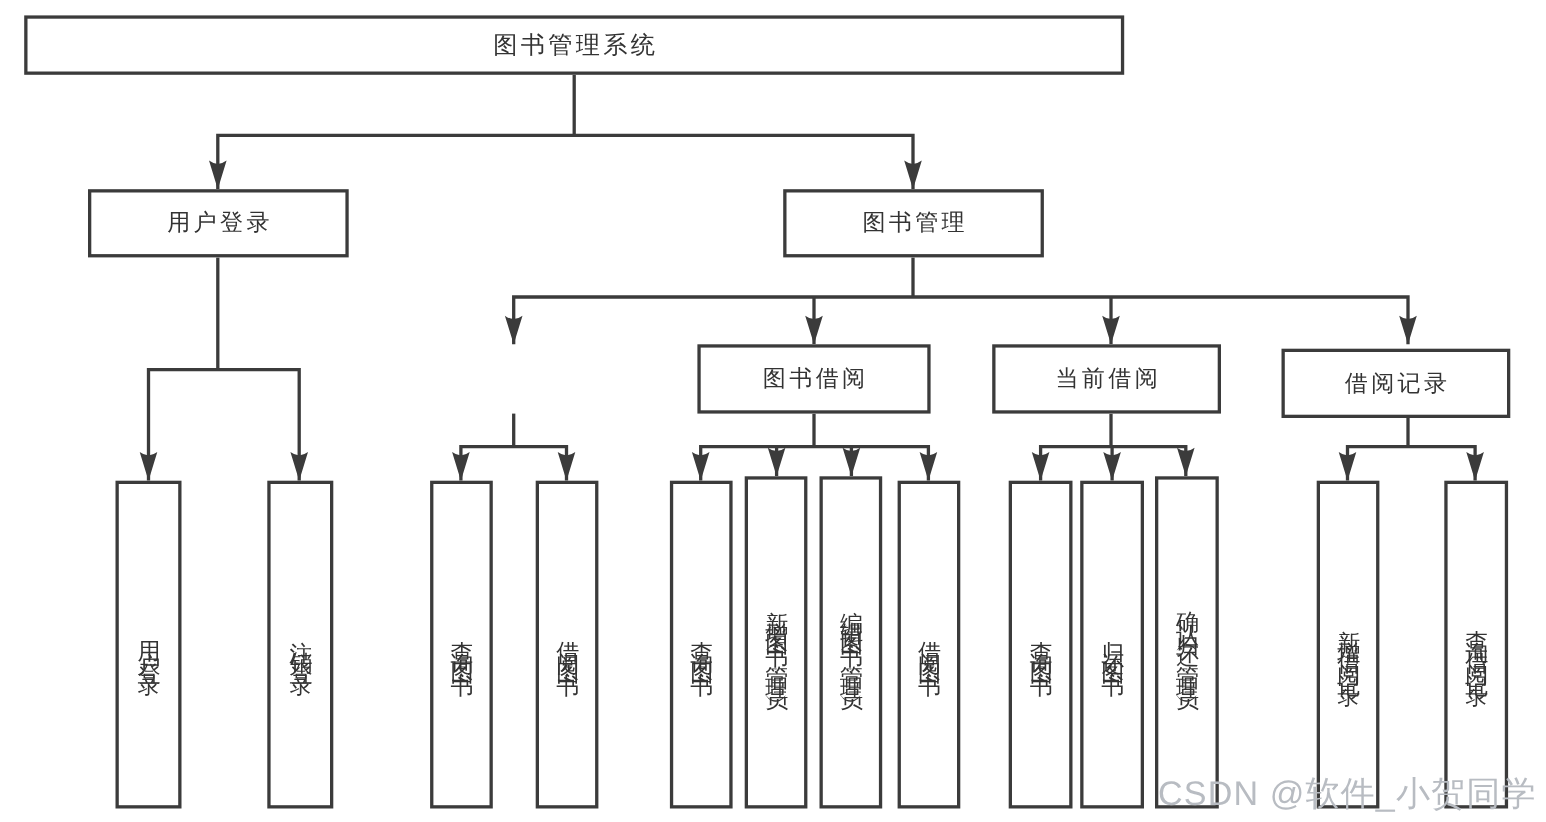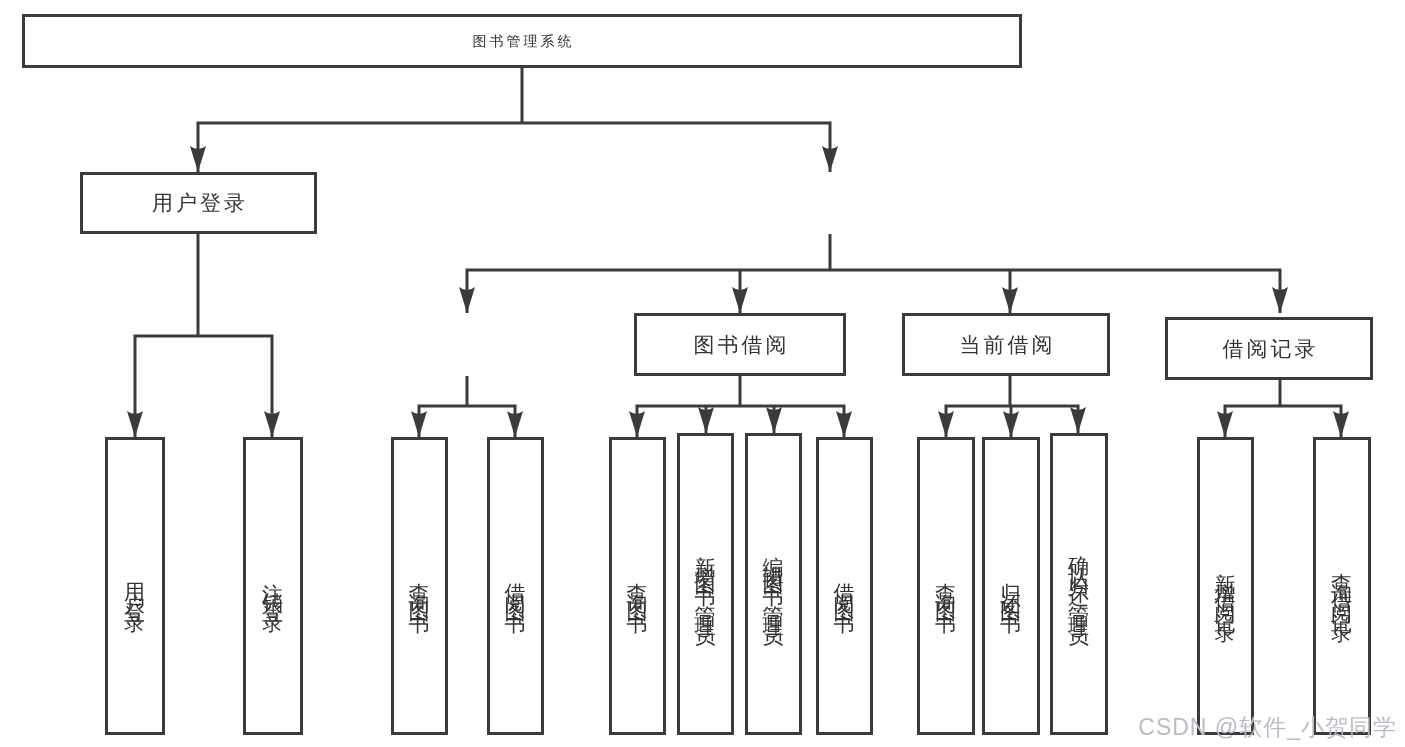--- a/index.html
+++ b/index.html
@@ -27,31 +27,31 @@
     fill:var(--line);stroke:none;
   }
   .box{
     position:absolute;background:var(--background);
     border:3px solid var(--line);
     color:var(--text);
     display:flex;align-items:center;justify-content:center;
     font-size:21px;line-height:1.2;
   }
   .box.h{letter-spacing:3px;text-indent:3px;}
-  .box.root{font-size:14px;}
+  .box.root{font-size:22px;}
   .box.v{
     writing-mode:vertical-rl;
     text-orientation:mixed;
     letter-spacing:10px;
     font-size:21px;
   }
   .watermark{
     position:absolute;right:8px;bottom:4px;
     color:var(--watermark);
-    font-size:23px;letter-spacing:1px;
+    font-size:31px;letter-spacing:1px;
     z-index:10;white-space:nowrap;margin-left:28px;
   }
 </style>
 </head>
 <body>
 
 <div class="canvas">
 
   <svg class="connectors" viewBox="0 0 1405 747" aria-hidden="true">
 
@@ -98,20 +98,21 @@
     <path class="ah" d="M946 437 L938 411 Q946 417 954 411 Z"></path>
     <path class="ah" d="M1011 437 L1003 411 Q1011 417 1019 411 Z"></path>
     <path class="ah" d="M1078 433 L1070 407 Q1078 413 1086 407 Z"></path>
     <path class="ah" d="M1225 437 L1217 411 Q1225 417 1233 411 Z"></path>
     <path class="ah" d="M1341 437 L1333 411 Q1341 417 1349 411 Z"></path>
   </svg>
 
   <div class="box h root" style="left:22px;top:14px;width:1000px;height:54px">图书管理系统</div>
 
   <div class="box h" style="left:80px;top:172px;width:237px;height:62px">用户登录</div>
+  <div class="box h" style="left:712px;top:172px;width:237px;height:62px">图书管理</div>
 
   <div class="box h" style="left:902px;top:313px;width:208px;height:63px">当前借阅</div>
   <div class="box h" style="left:634px;top:313px;width:212px;height:63px">图书借阅</div>
   <div class="box h" style="left:1165px;top:317px;width:208px;height:63px">借阅记录</div>
 
   <div class="box v" style="left:105px;top:437px;width:60px;height:298px">用户登录</div>
   <div class="box v" style="left:243px;top:437px;width:60px;height:298px">注销登录</div>
 
   <div class="box v" style="left:391px;top:437px;width:57px;height:298px">查询图书</div>
   <div class="box v" style="left:487px;top:437px;width:57px;height:298px">借阅图书</div>

